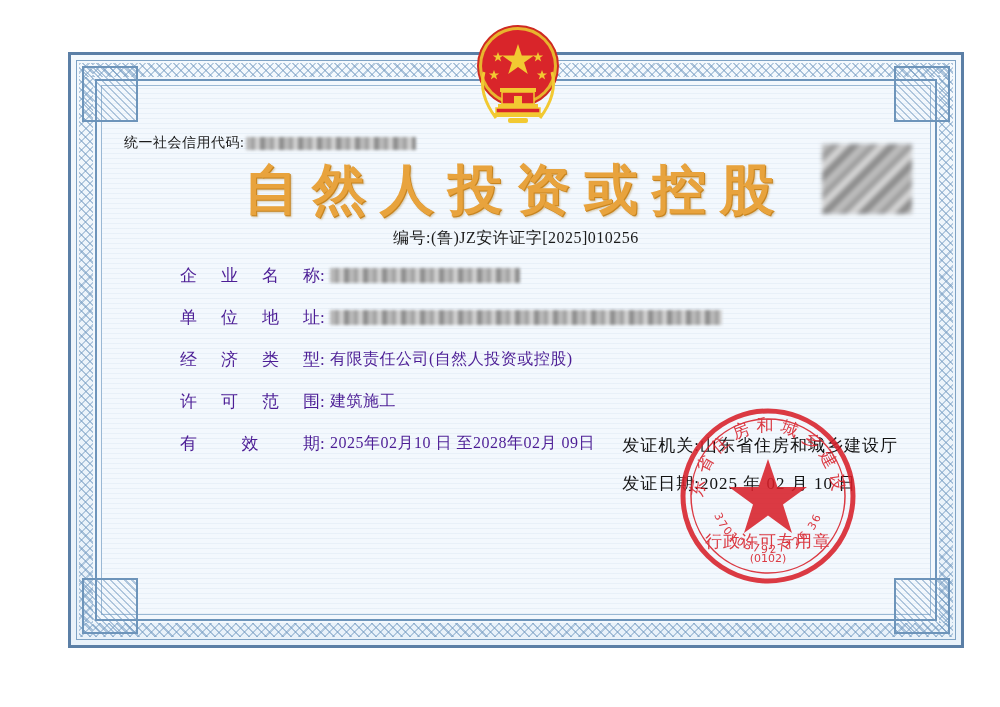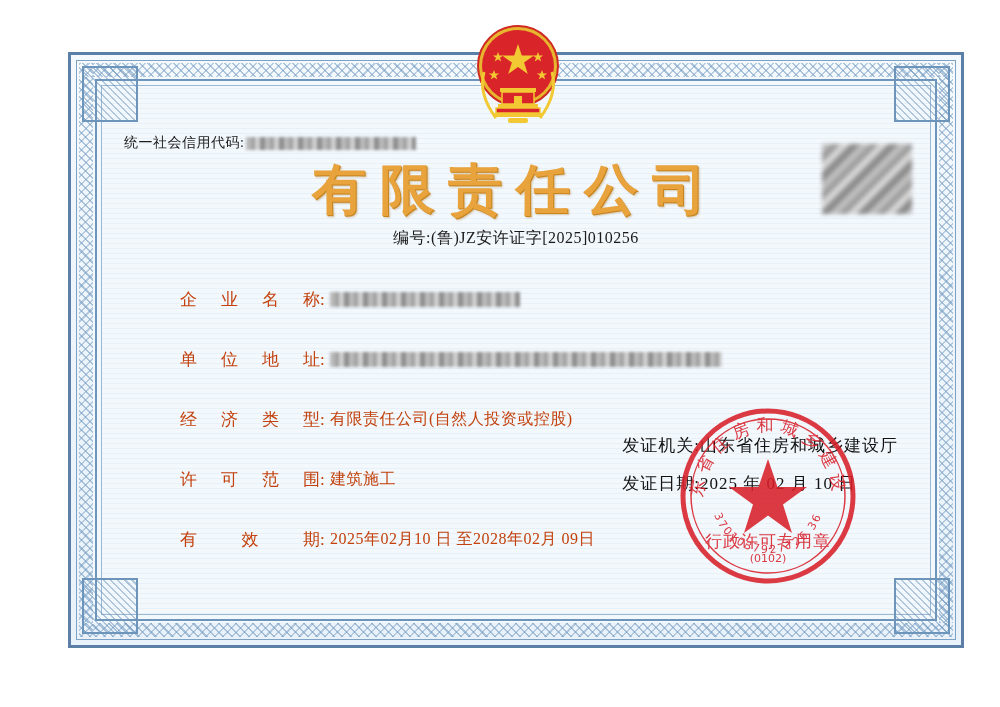--- a/index.html
+++ b/index.html
@@ -167,23 +167,22 @@
   .fields {
     position: absolute;
     left: 78px; top: 178px;
     width: 700px;
   }
   .field-row {
     position: relative;
     height: 36px;
     margin-bottom: 6px;
     font-size: 17px;
-    color: #c2410c;
+    color: #4c1d95;
     white-space: nowrap;
-    margin-top: 24px;
   }
   .field-label {
     display: inline-block;
     width: 140px;
     text-align: justify;
     text-align-last: justify;
     letter-spacing: 0px;
     vertical-align: middle;
   }
   .field-colon {
@@ -270,21 +269,21 @@
     <path d="M78 50 Q84 72 66 96" stroke="#f2c932" stroke-width="3" fill="none"></path>
     <rect x="34" y="96" width="20" height="5" rx="2" fill="#f2c932"></rect>
   </svg>
 
   <div class="content">
 
     <div class="credit-line">
       <span>统一社会信用代码:</span><span class="redact credit"></span>
     </div>
 
-    <div class="title">有限责任公司</div>
+    <div class="title">自然人投资或控股</div>
     <div class="title-redact"></div>
 
     <div class="serial">编号:(鲁)JZ安许证字[2025]010256</div>
 
     <div class="fields">
 
       <div class="field-row">
         <span class="field-label">企业名称</span><span class="field-colon">:</span><span class="redact v-company"></span>
       </div>
 

